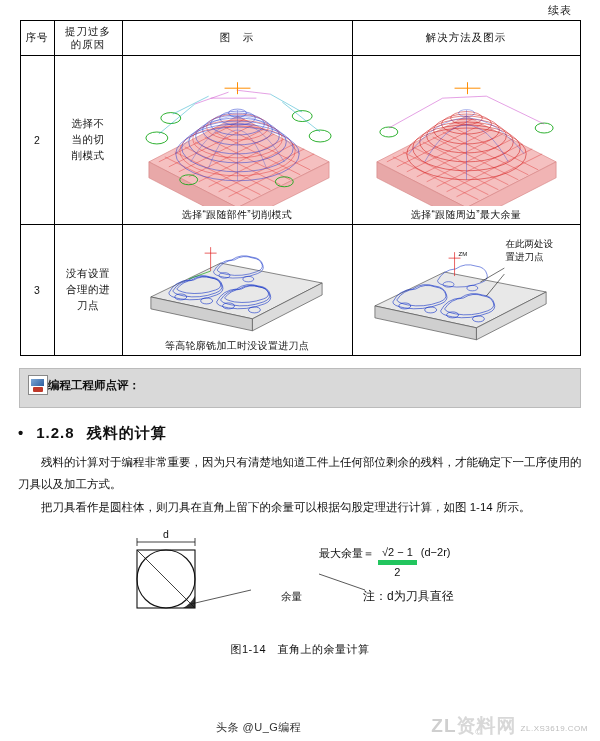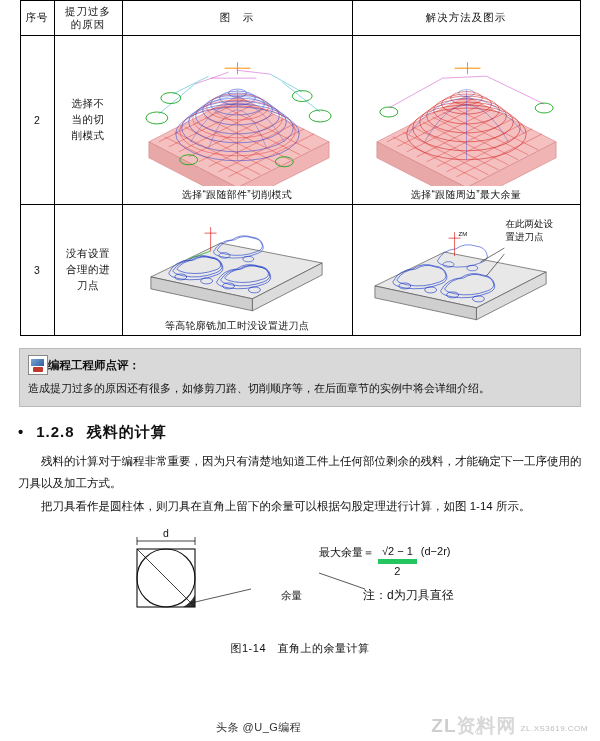--- a/index.html
+++ b/index.html
@@ -260,20 +260,21 @@
     bottom: 4px;
     font-size: 9px;
     color: #c9c9c9;
   }
 </style>
 </head>
 <body>
 
 <div class="page">
 
+  <div class="cont-label">续表</div>
 
   <table class="maintable">
     <colgroup>
       <col class="col-no">
         <col class="col-cause">
         <col class="col-fig">
         <col class="col-sol">
     </colgroup>
     <thead>
       <tr>
@@ -530,21 +531,20 @@
         </td>
       </tr>
     </tbody>
   </table>
 
   <div class="commentbox">
     <div class="comment-head">
       <span class="comment-ico"></span>
       <span>编程工程师点评：</span>
     </div>
-    <div class="comment-body">造成提刀过多的原因还有很多，如修剪刀路、切削顺序等，在后面章节的实例中将会详细介绍。</div>
   </div>
 
   <div class="sec-head">
     <span class="bullet">•</span>
     <span>1.2.8</span>
     <span>残料的计算</span>
   </div>
 
   <p class="para">残料的计算对于编程非常重要，因为只有清楚地知道工件上任何部位剩余的残料，才能确定下一工序使用的刀具以及加工方式。</p>
   <p class="para">把刀具看作是圆柱体，则刀具在直角上留下的余量可以根据勾股定理进行计算，如图 1-14 所示。</p>

